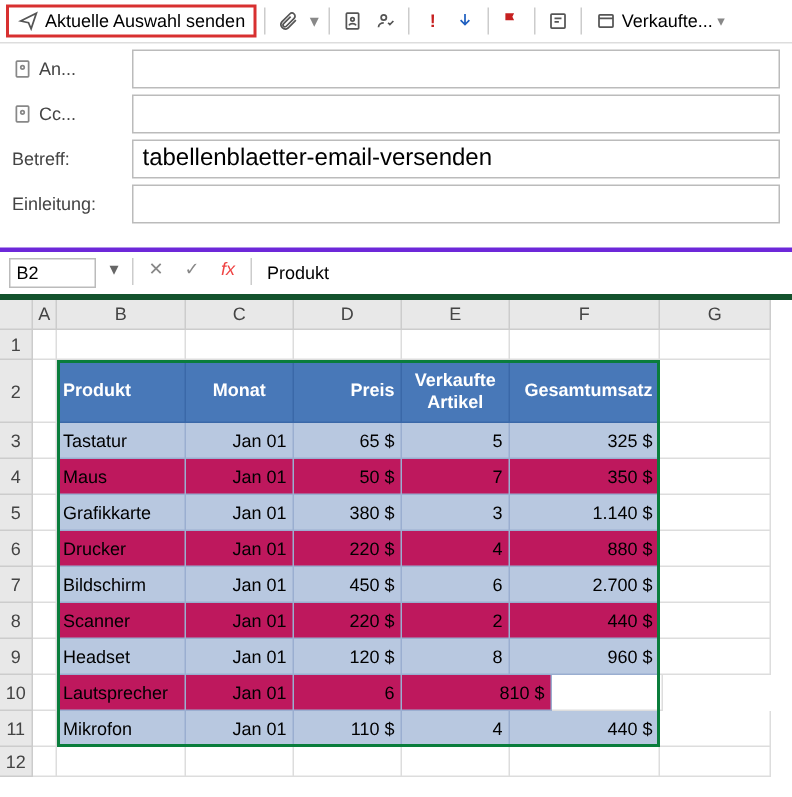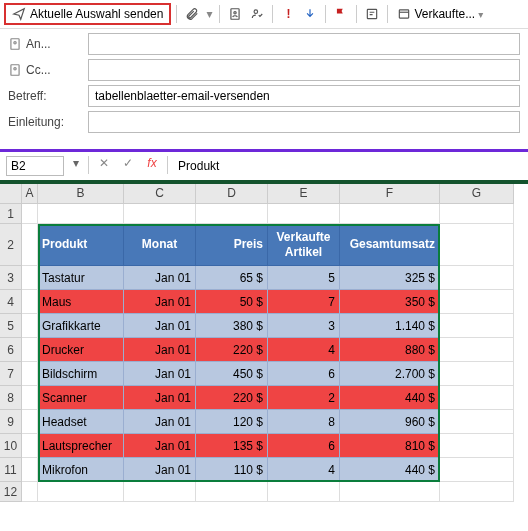--- a/index.html
+++ b/index.html
@@ -11,21 +11,21 @@
   .tb-sep { width: 1px; height: 18px; background: #ccc; margin: 0 3px; }
   .tb-icon { display: inline-flex; align-items: center; justify-content: center; width: 20px; height: 20px; cursor: pointer; color: #555; }
   .tb-icon.red { color: #c62020; }
   .tb-icon.blue { color: #2060c0; }
   .opt-btn { display: flex; align-items: center; gap: 3px; padding: 2px 4px; cursor: pointer; font-size: 12px; }
   
   .email-fields { padding: 4px 8px 12px 8px; border-bottom: 3px solid #6d28d9; }
   .field-row { display: flex; align-items: center; margin-bottom: 4px; gap: 6px; }
   .field-label { display: flex; align-items: center; gap: 4px; width: 74px; font-size: 12px; color: #444; }
   .field-label.btn { cursor: pointer; }
-  .field-input { flex: 1; border: 1px solid #bbb; padding: 3px 6px; font-size: 12px; background: #fff; }
+  .field-input { flex: 1; border: 1px solid #bbb; padding: 3px 6px; font-size: 16px; background: #fff; }
   
   .formula-bar { display: flex; padding: 4px 6px; border-bottom: 4px solid #14532d; gap: 6px; }
   .namebox { width: 58px; border: 1px solid #bbb; padding: 2px 4px; font-size: 12px; background: #fff; }
   .fb-dd { color: #666; cursor: pointer; padding: 0 3px; }
   .fb-sep { width: 1px; height: 18px; background: #ccc; }
   .fb-btn { width: 18px; text-align: center; color: #888; cursor: pointer; }
   .fx { font-style: italic; color: #ef4444; }
   .formula-input { flex: 1; border: none; padding: 2px 4px; font-size: 12px; outline: none; }
   .corner { width: 22px; height: 20px; background: #e8e8e8; border-right: 1px solid #ccc; border-bottom: 1px solid #ccc; }
   .col-headers { display: flex; height: 20px; }
@@ -43,21 +43,21 @@
   .col-E { width: 72px; }
   .col-F { width: 100px; }
   .col-G { width: 74px; }
   
   .h-1 { height: 20px; }
   .h-hdr { height: 42px; }
   .h-dat { height: 24px; }
   
   .tbl-header { background: #4878b8; color: #fff; font-weight: bold; border-right: 1px solid #3a68a8; border-bottom: 1px solid #3a68a8; justify-content: center; text-align: center; line-height: 1.2; }
   .tbl-data { background: #b8c8e0; border-right: 1px solid #9aaed0; border-bottom: 1px solid #9aaed0; }
-  .tbl-data.alt { background: #ef4444; }
+  .tbl-data.alt { background: #be185d; }
   .tbl-data.right { justify-content: flex-end; }
   
   .sel-outline { position: absolute; border: 2px solid #0a7d3c; pointer-events: none; }
   
   .top-grid { display: flex; }
   .grid-wrap { display: flex; flex-direction: column; }
 </style>
 </head>
 <body>
 
@@ -272,21 +272,20 @@
           <div class="cell col-C h-dat tbl-data right">Jan 01</div>
           <div class="cell col-D h-dat tbl-data right">120 $</div>
           <div class="cell col-E h-dat tbl-data right">8</div>
           <div class="cell col-F h-dat tbl-data right">960 $</div>
           <div class="cell col-G h-dat"></div>
         </div>
       <div class="grid-row">
           <div class="cell col-A h-dat"></div>
           <div class="cell col-B h-dat tbl-data alt">Lautsprecher</div>
           <div class="cell col-C h-dat tbl-data alt right">Jan 01</div>
-          <div class="cell col-D h-dat tbl-data alt right">135 $</div>
           <div class="cell col-E h-dat tbl-data alt right">6</div>
           <div class="cell col-F h-dat tbl-data alt right">810 $</div>
           <div class="cell col-G h-dat"></div>
         </div>
       <div class="grid-row">
           <div class="cell col-A h-dat"></div>
           <div class="cell col-B h-dat tbl-data">Mikrofon</div>
           <div class="cell col-C h-dat tbl-data right">Jan 01</div>
           <div class="cell col-D h-dat tbl-data right">110 $</div>
           <div class="cell col-E h-dat tbl-data right">4</div>

